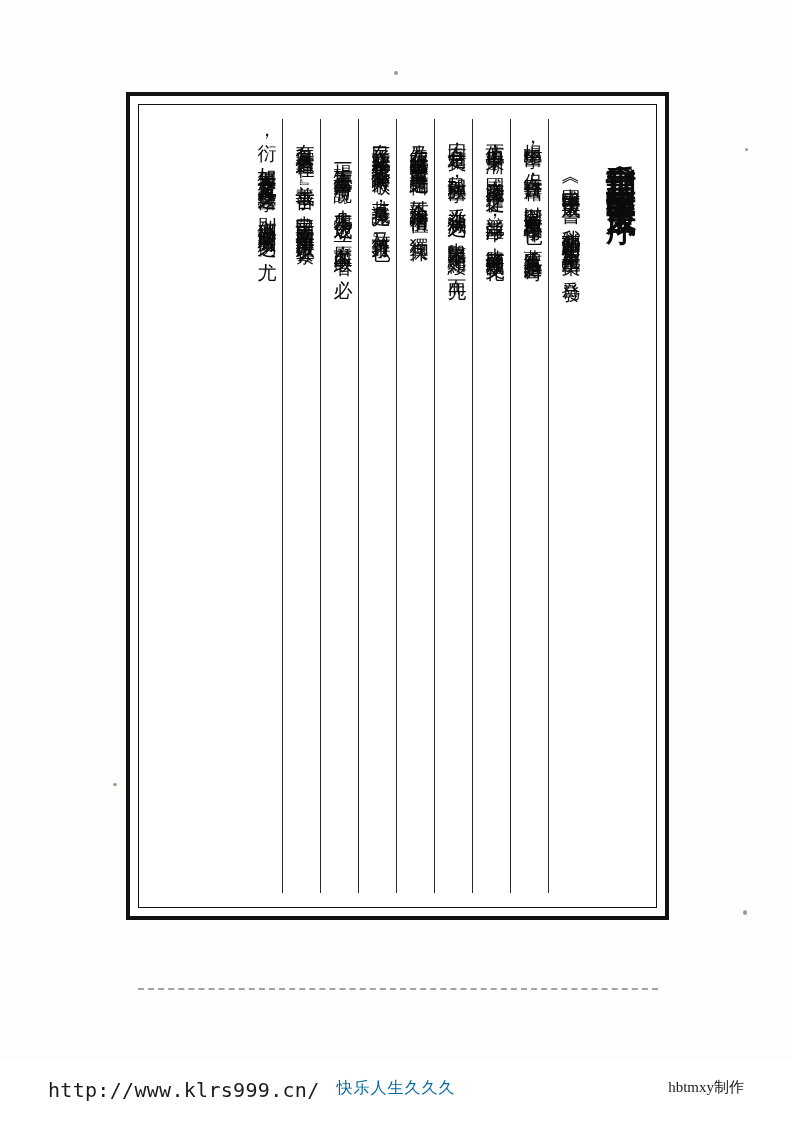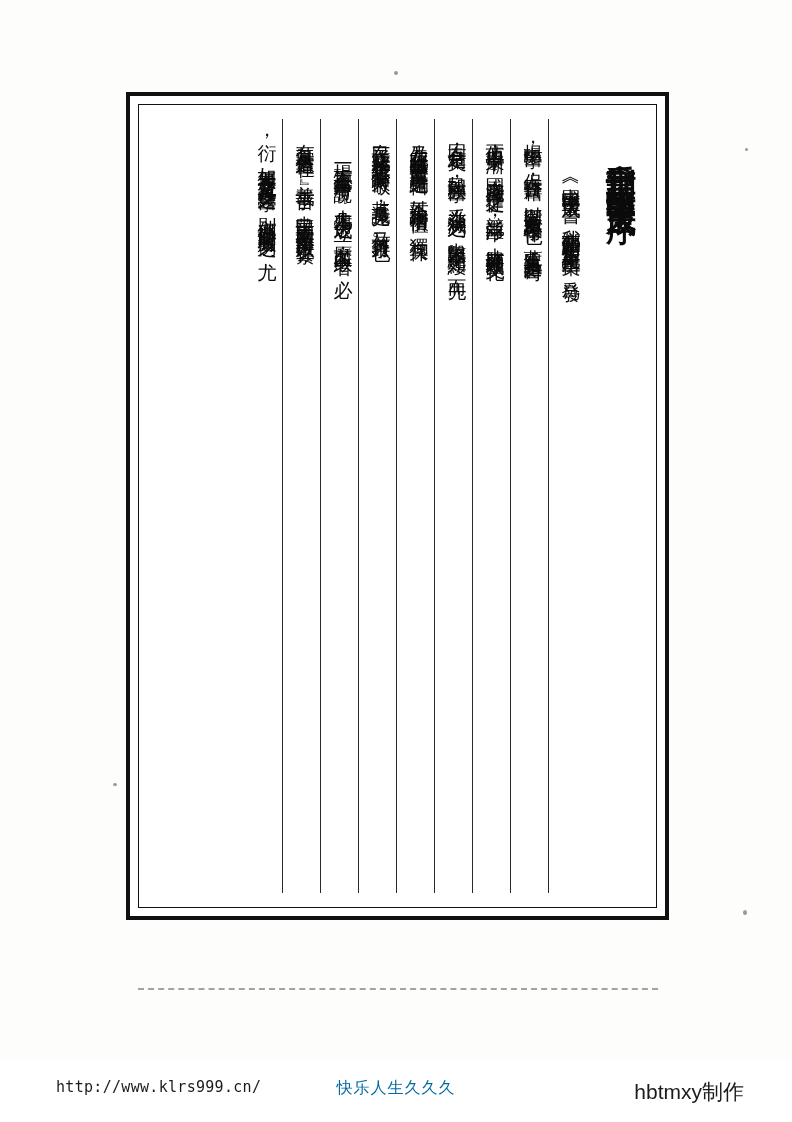--- a/index.html
+++ b/index.html
@@ -125,43 +125,43 @@
   .footer {
     position: absolute;
     left: 0;
     top: 1060px;
     width: 792px;
     height: 62px;
     background: #ffffff;
   }
   .footer .url {
     position: absolute;
-    left: 56px;
+    left: 48px;
     top: 18px;
     font-family: "DejaVu Sans Mono", "Liberation Mono", monospace;
-    font-size: 15px;
+    font-size: 20px;
     color: #1b1b1b;
     letter-spacing: .3px;
   }
   .footer .slogan {
     position: absolute;
     left: 50%;
     transform: translateX(-50%);
     top: 18px;
     font-family: "DejaVu Sans", "Liberation Sans", sans-serif;
     font-size: 16px;
     color: #0369a1;
     letter-spacing: 1px;
   }
   .footer .maker {
     position: absolute;
     right: 48px;
     top: 18px;
-    font-family: Liberation Sans, sans-serif;
-    font-size: 21px;
+    font-family: Liberation Serif, serif;
+    font-size: 15px;
     color: #1b1b1b;
   }
 </style>
 </head>
 <body>
 
 <div class="scan">
 
   <div class="speck s1"></div>
   <div class="speck s2"></div>

